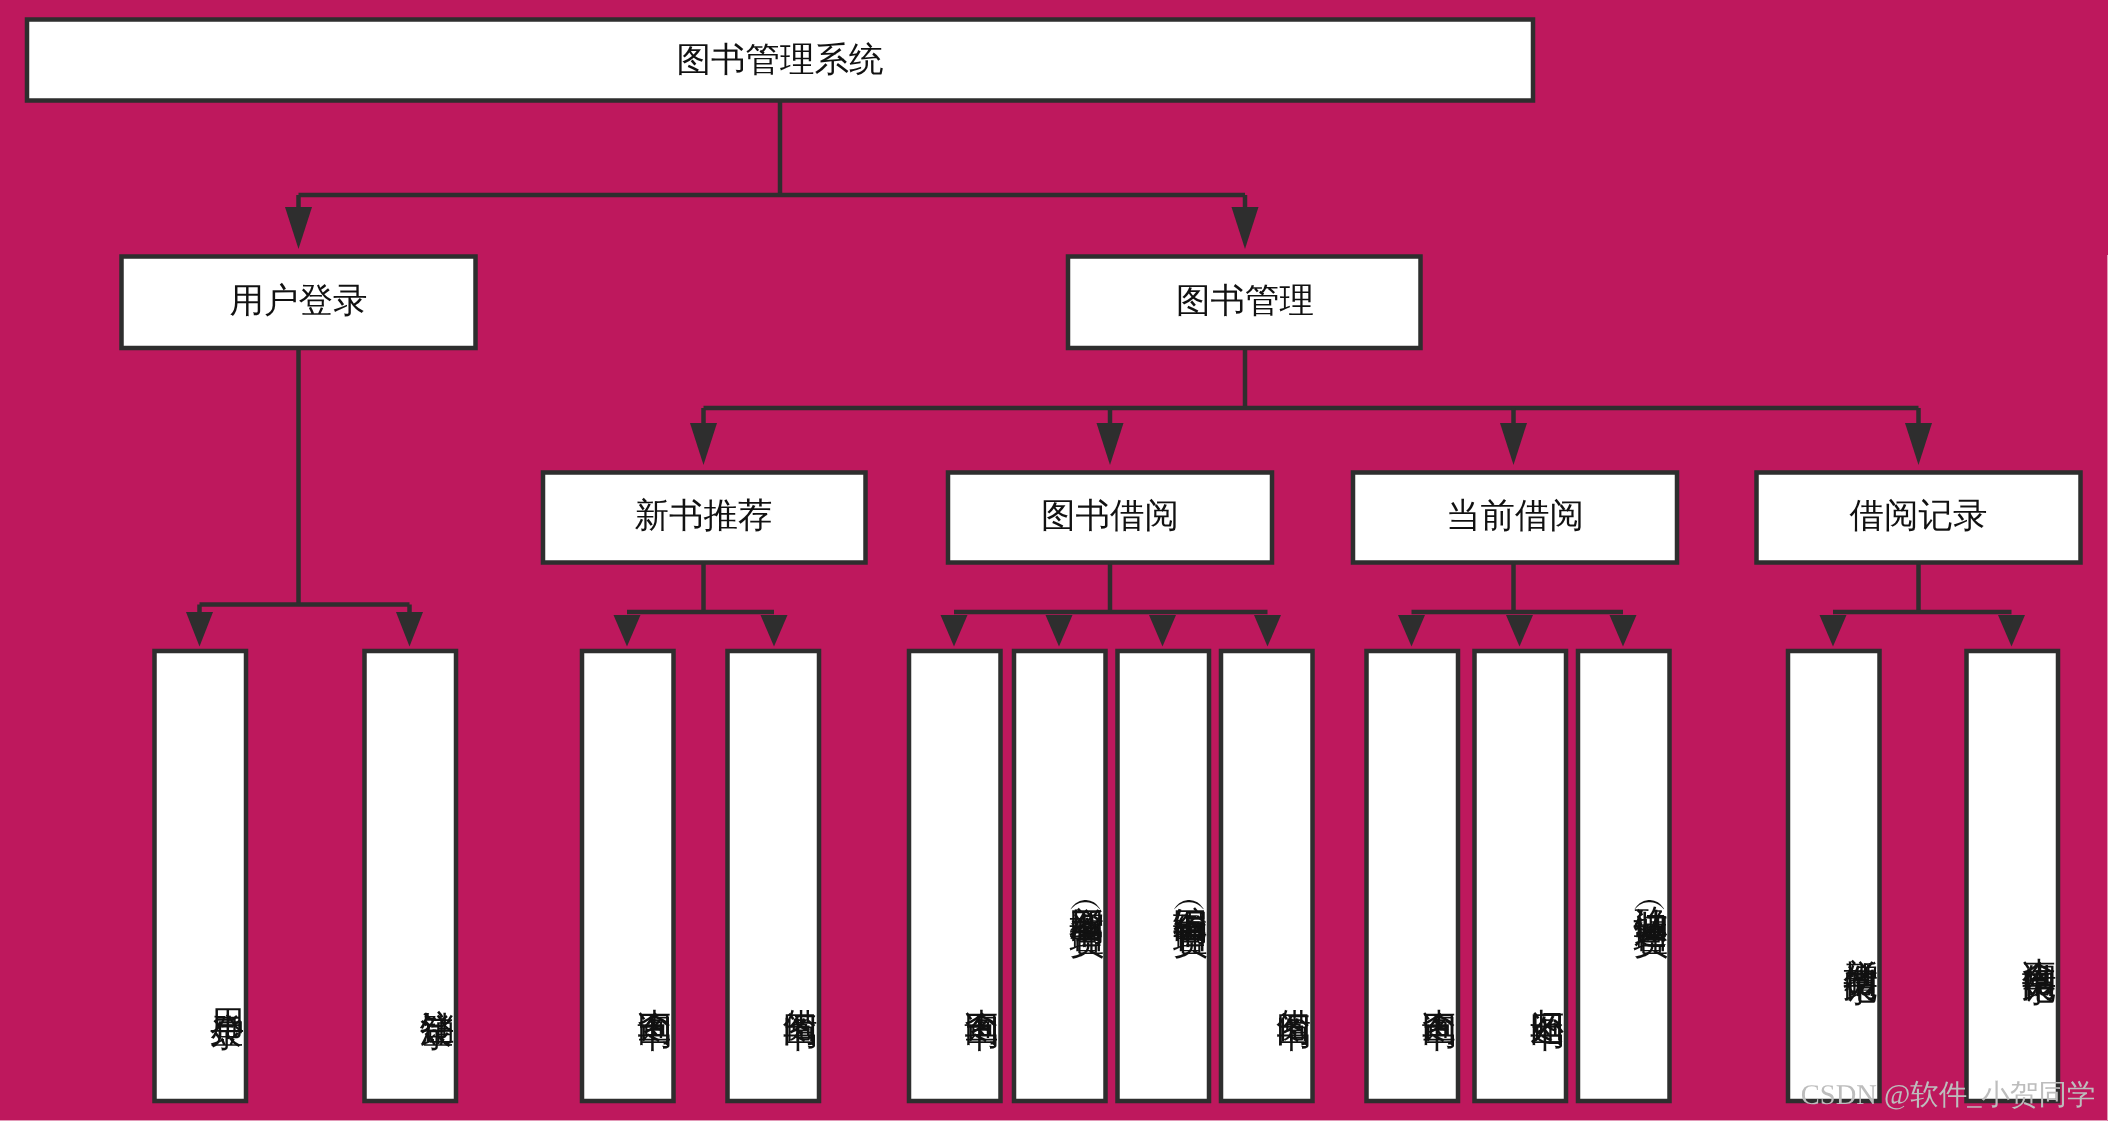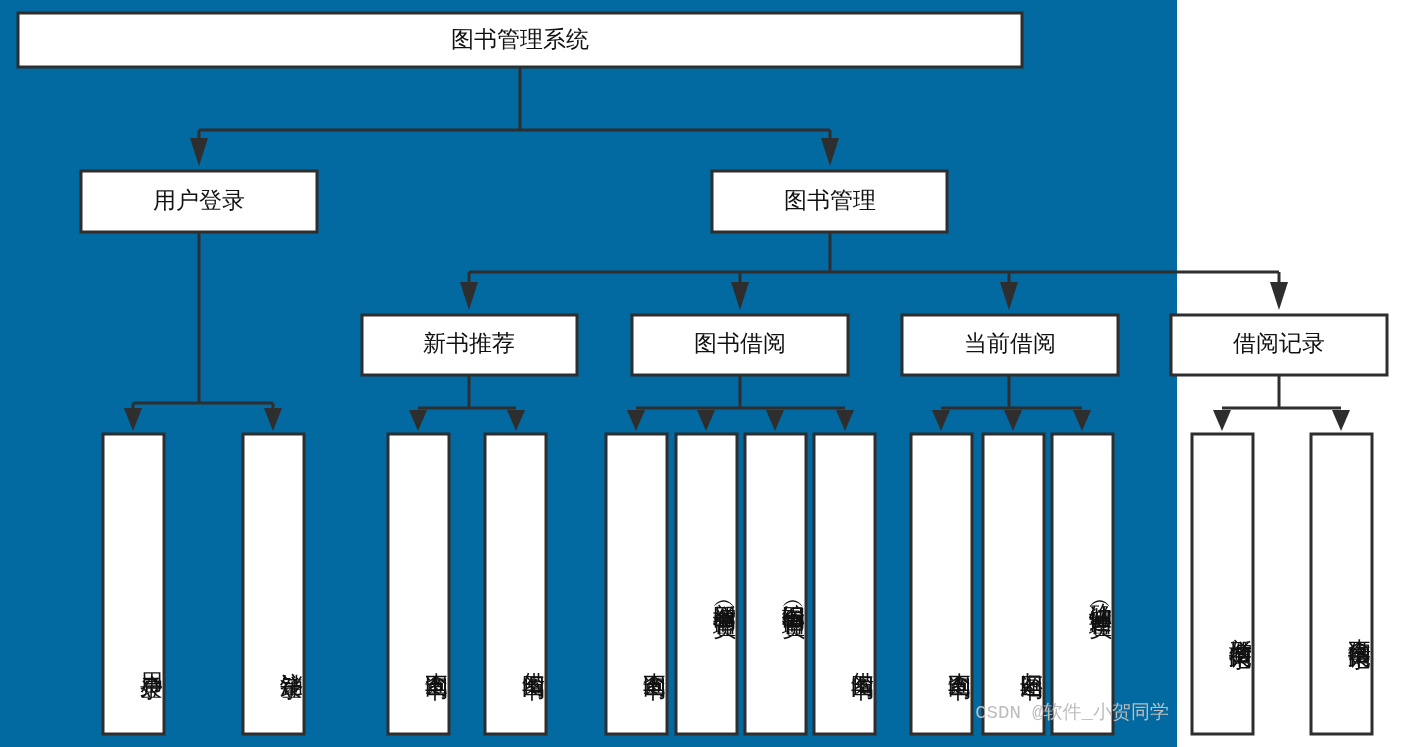--- a/index.html
+++ b/index.html
@@ -8,23 +8,23 @@
     background: #ffffff;
   }
   body {
     width: 1405px;
     height: 747px;
     font-family: "Liberation Sans", "DejaVu Sans", sans-serif;
     overflow: hidden;
   }
   #diagram-root {
     position: relative;
-    width: 1177px;
+    width: 1405px;
     height: 747px;
-    background: #0369a1;
+    background: #be185d;
   }
   svg.flow {
     position: absolute;
     left: 0;
     top: 0;
     width: 1405px;
     height: 747px;
   }
   .node-box {
     fill: #ffffff;
@@ -59,22 +59,22 @@
     letter-spacing: 2px;
     display: flex;
     align-items: flex-start;
     justify-content: center;
     white-space: nowrap;
     pointer-events: none;
   }
   .watermark {
     position: absolute;
     right: 8px;
-    bottom: 22px;
-    font-family: Liberation Mono, monospace;
+    bottom: 4px;
+    font-family: Liberation Serif, serif;
     font-size: 19px;
     color: #bdbdbd;
     white-space: nowrap;
   }
 </style>
 </head>
 <body>
 
 <div id="diagram-root">
 

